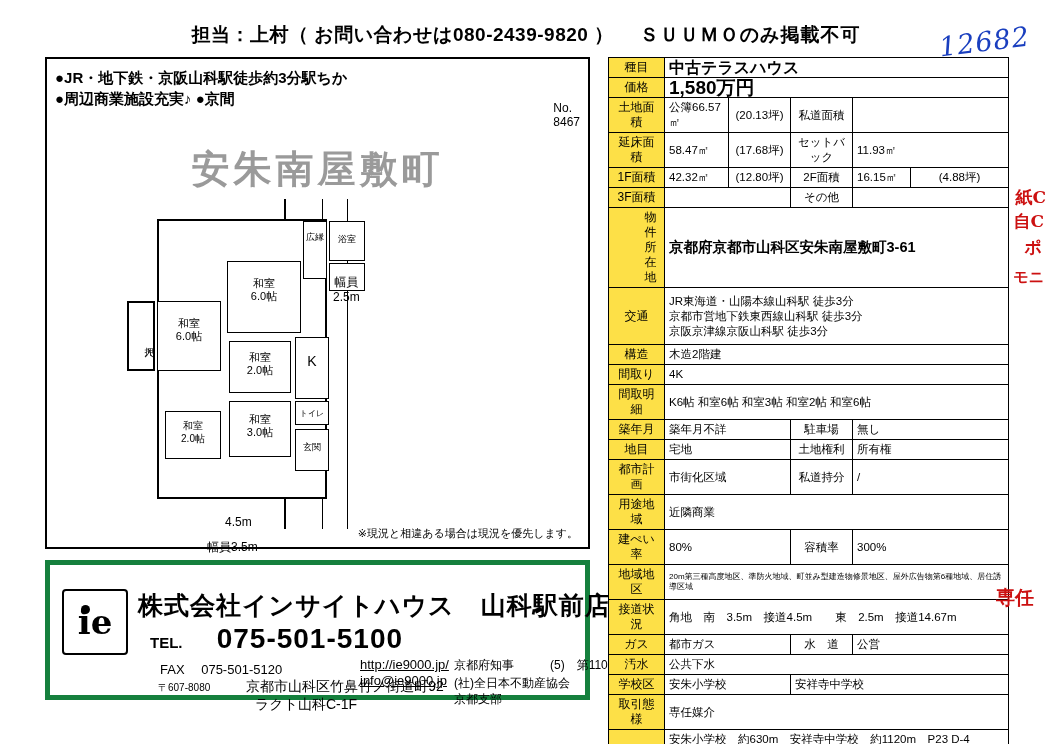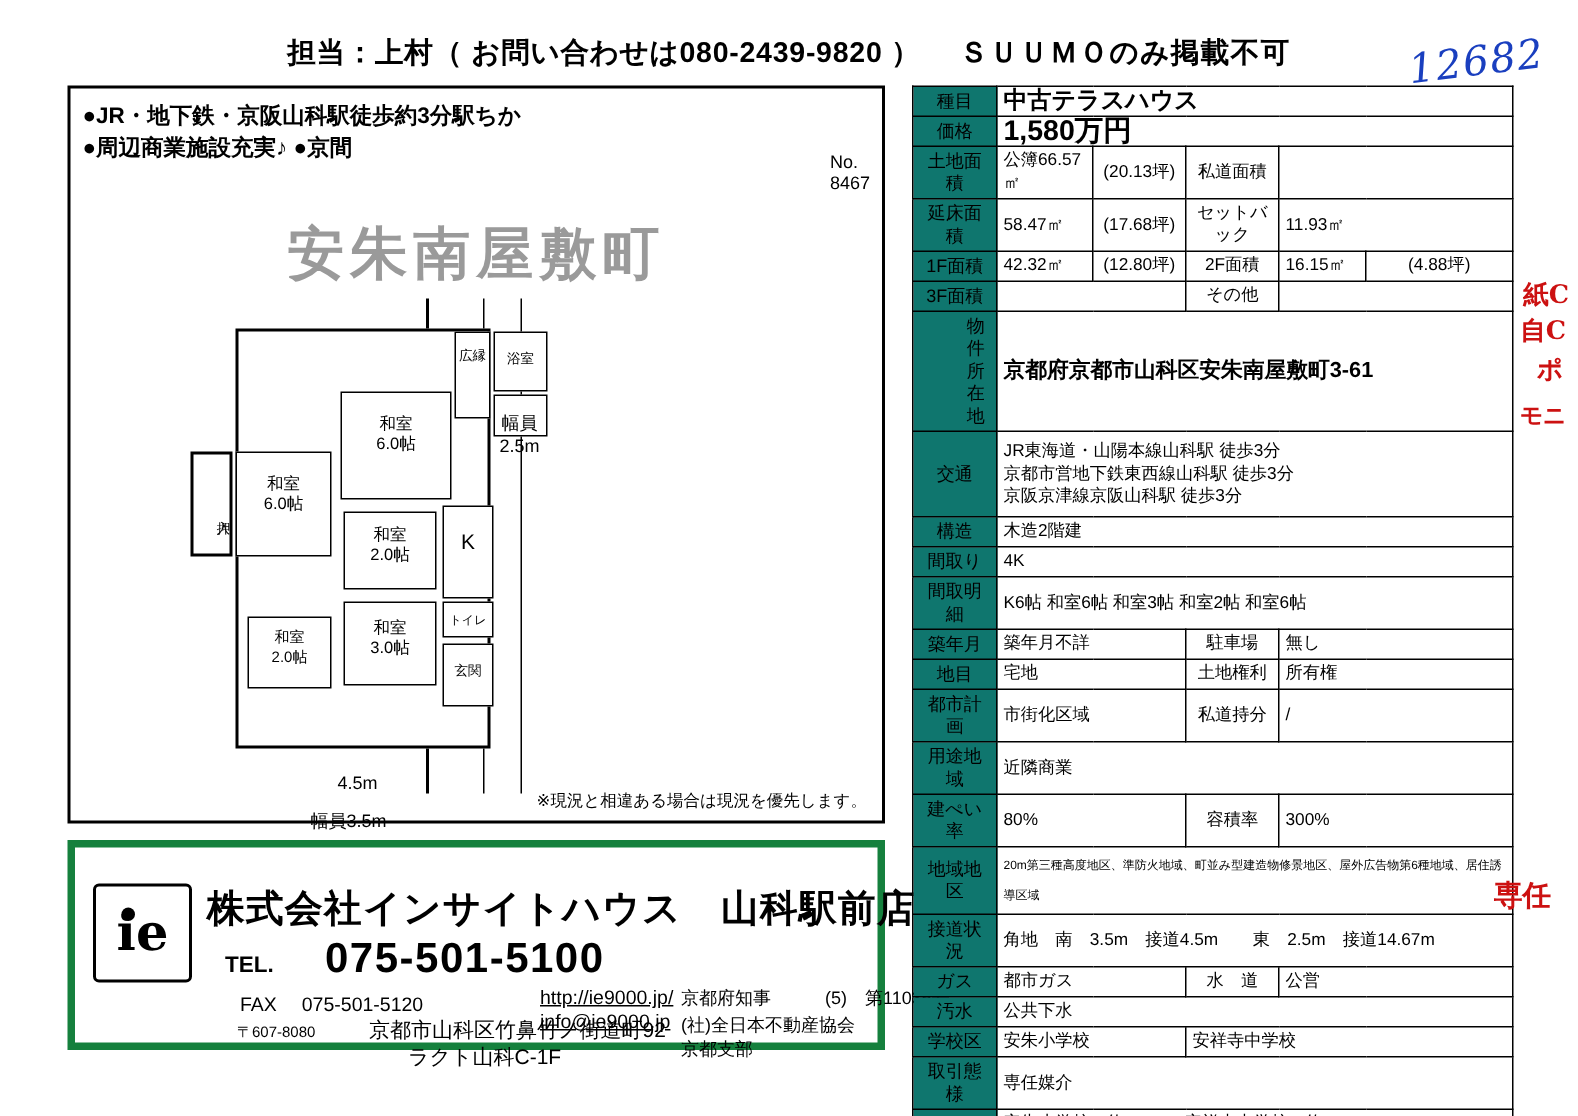--- a/index.html
+++ b/index.html
@@ -124,25 +124,25 @@
   }
   .rtable td{
     border:1px solid #000;
     font-size:11.5px;
     padding:2px 4px;
     vertical-align:middle;
     line-height:15px;
     word-break:break-all;
   }
   .rtable td.lab{
-    text-align:center;width:56px;font-size:12px;background:#0f766e;
+    text-align:center;width:56px;font-size:12px;background:#fde047;
   }
   .rtable td.big{font-size:16px;font-weight:bold;}
   .rtable td.price{font-size:19px;font-weight:bold;}
-  .rtable td.tiny{font-size:8px;line-height:20px;}
+  .rtable td.tiny{font-size:8px;line-height:10px;}
   .rtable td.c{text-align:center;}
 
   
   .red{
     position:absolute;color:#cc1111;font-size:17px;font-weight:bold;
     font-family:"DejaVu Serif",serif;line-height:19px;
   }
   .red.r1{right:6px;top:188px;}
   .red.r2{right:8px;top:212px;}
   .red.r3{right:10px;top:238px;}
@@ -259,21 +259,21 @@
     </div>
     <div class="cname">株式会社インサイトハウス　山科駅前店</div>
     <div class="ctel">
       <span>TEL.</span>
       <span class="num">075-501-5100</span>
     </div>
     <div class="cfax">FAX 　075-501-5120</div>
     <div class="czip">〒607-8080</div>
     <div class="caddr">
       <span>京都市山科区竹鼻竹ノ街道町92</span><br>
-      <span style="margin-left:26px;display:inline-block;">ラクト山科C-1F</span>
+      <span style="margin-left:9px;display:inline-block;">ラクト山科C-1F</span>
     </div>
     <div class="curl">
       <span>http://ie9000.jp/</span><br>
       <span>info@ie9000.jp</span>
     </div>
     <div class="clic">京都府知事　　　(5)　第11036号</div>
     <div class="cassoc">
       <span>(社)全日本不動産協会</span><br>
       <span>京都支部</span>
     </div>

